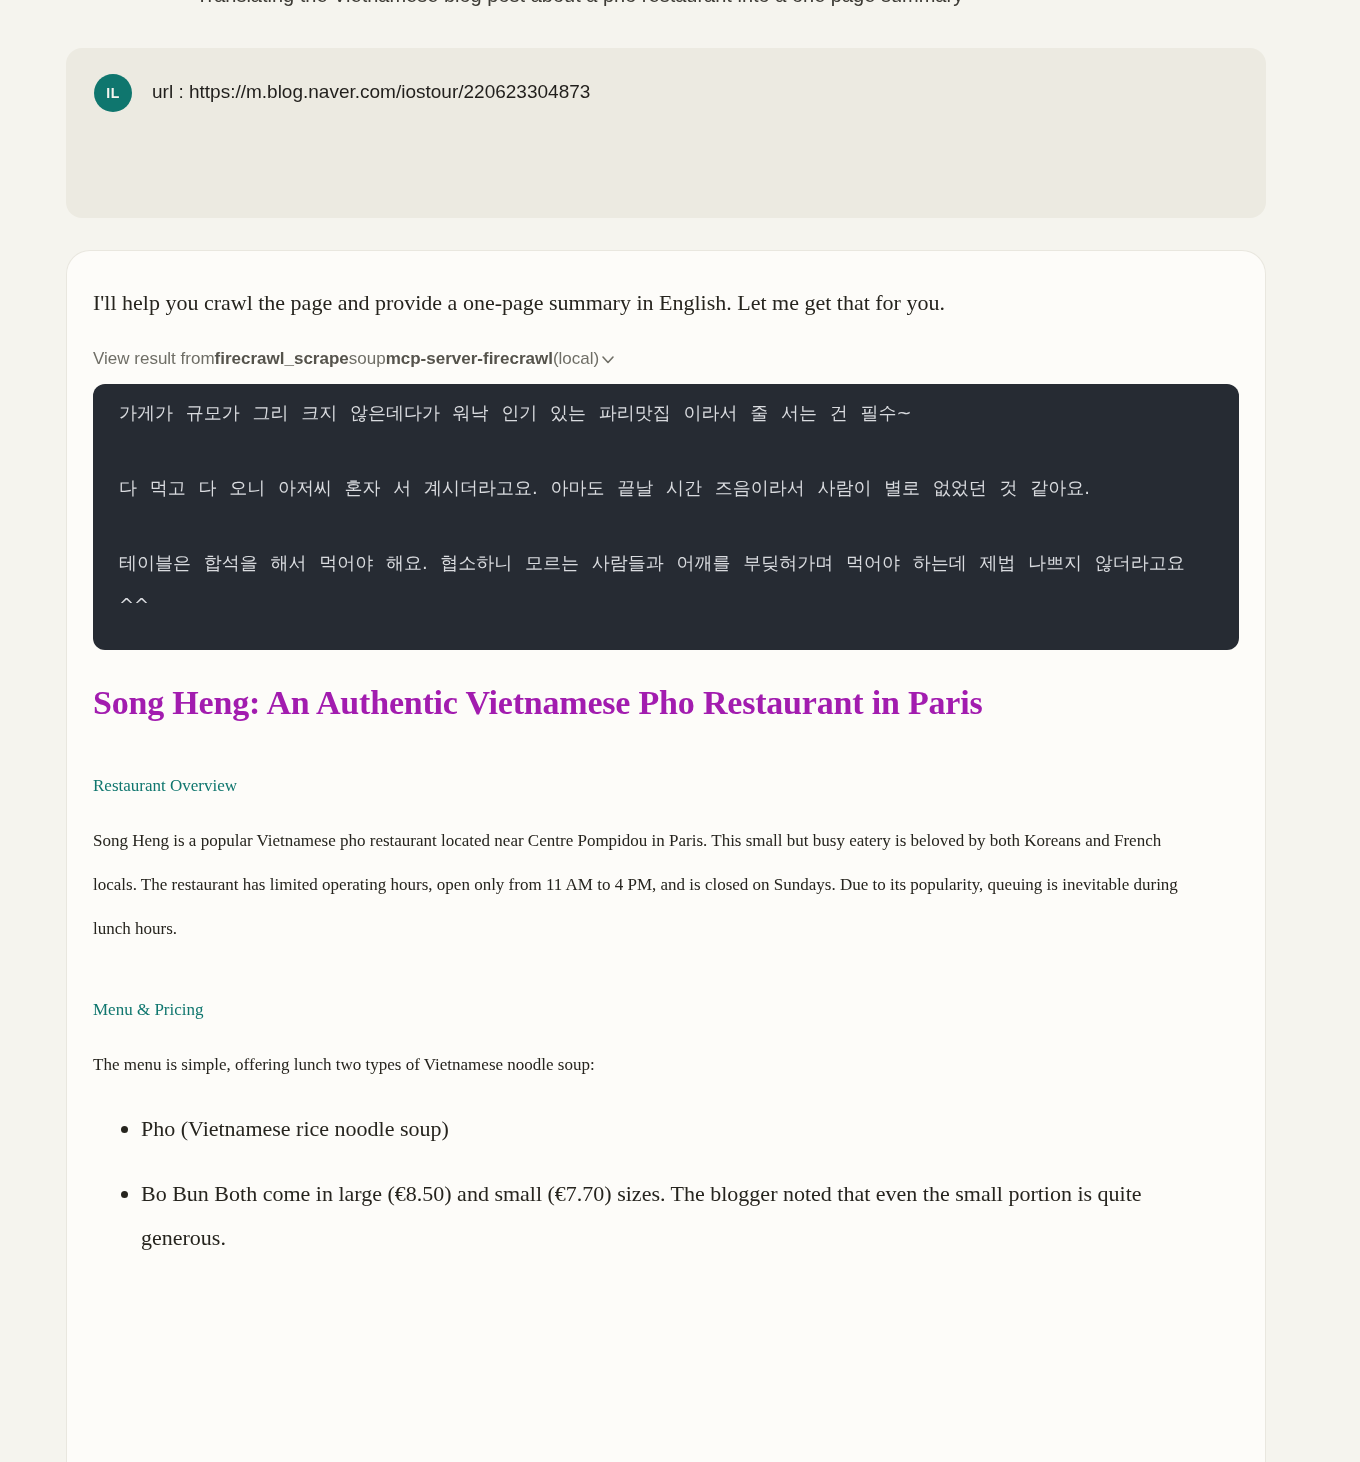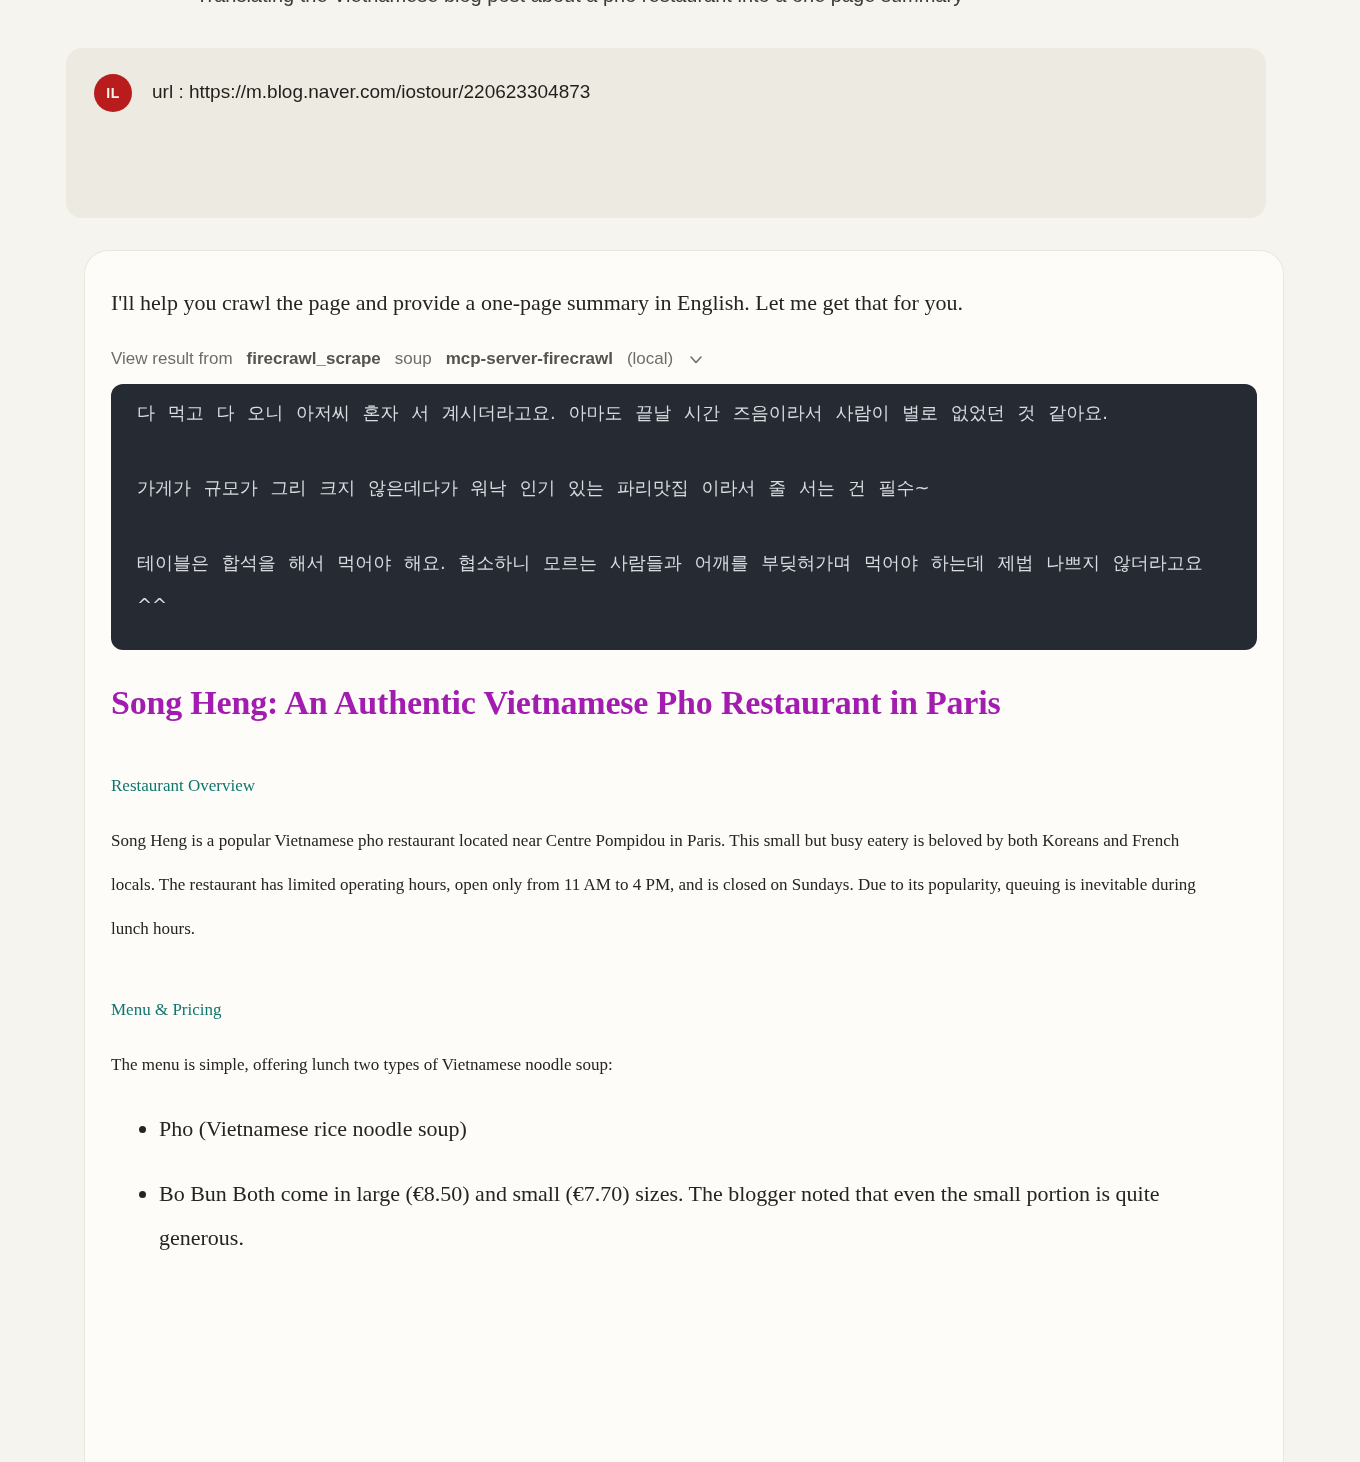--- a/index.html
+++ b/index.html
@@ -22,44 +22,44 @@
   }
   
   .user-bubble {
     position: absolute; top: 48px; left: 66px; width: 1200px; height: 170px;
     background: #ECEAE1; border-radius: 16px;
     padding: 24px 28px; display: flex; gap: 20px;
   }
   .avatar {
     flex: 0 0 auto;
     width: 38px; height: 38px; border-radius: 50%;
-    background: #b91c1c; color: #F6F5F0;
+    background: #0f766e; color: #F6F5F0;
     font-size: 14px; font-weight: 700; letter-spacing: .5px;
     display: flex; align-items: center; justify-content: center;
     margin-top: 2px;
   }
   .user-text { font-size: 19px; line-height: 40px; max-width: 1060px; }
   .user-text .msg { margin: 0 0 13px 0; }
   .user-text .url { margin: 0; }
   
   .card {
-    position: absolute; top: 250px; left: 84px; width: 1200px; height: 1212px;
+    position: absolute; top: 250px; left: 66px; width: 1200px; height: 1212px;
     background: #FDFCF9;
     border: 1px solid #E9E7DF; border-bottom: none;
     border-radius: 24px 24px 0 0;
     padding: 30px 26px 0 26px;
     font-family: "Liberation Serif", serif;
     color: #26241E;
   }
   .intro { font-size: 22px; line-height: 44px; max-width: 1070px; margin: 0; }
   .tool-line {
     font-family: "Liberation Sans", sans-serif;
     font-size: 17px; line-height: 24px; color: #6F6E66;
     margin-top: 20px; cursor: pointer;
-    display: flex; align-items: center; gap: 14px;
+    display: flex; align-items: center; gap: 0;
   }
   .tool-line b { color: #55534C; font-weight: 700; }
   .chev { display: inline-block; margin-left: 2px; margin-top: 3px; }
   
   .code-block {
     margin-top: 12px; background: #262B33; border-radius: 12px;
     padding: 8px 26px 24px 26px;
     font-family: "DejaVu Sans", sans-serif;
     font-size: 18px; line-height: 42px; color: #D9DBDF;
     word-spacing: 7px;
@@ -110,22 +110,22 @@
     <b>mcp-server-firecrawl</b>
     <span>(local)</span>
     <span class="chev">
       <svg width="14" height="10" viewBox="0 0 14 10">
         <path d="M2 2 L7 7.5 L12 2" fill="none" stroke="#6F6E66" stroke-width="1.6" stroke-linecap="round" stroke-linejoin="round"></path>
       </svg>
     </span>
   </div>
 
   <div class="code-block">
+    <p>가게가 규모가 그리 크지 않은데다가 워낙 인기 있는 파리맛집 이라서 줄 서는 건 필수~</p>
     <p>다 먹고 다 오니 아저씨 혼자 서 계시더라고요. 아마도 끝날 시간 즈음이라서 사람이 별로 없었던 것 같아요.</p>
-    <p>가게가 규모가 그리 크지 않은데다가 워낙 인기 있는 파리맛집 이라서 줄 서는 건 필수~</p>
     <p>테이블은 합석을 해서 먹어야 해요. 협소하니 모르는 사람들과 어깨를 부딪혀가며 먹어야 하는데 제법 나쁘지 않더라고요 ^^</p>
   </div>
 
 
   <h1 class="title">Song Heng: An Authentic Vietnamese Pho Restaurant in Paris</h1>
 
   <h2 class="section-h">Restaurant Overview</h2>
   <p class="body-para">Song Heng is a popular Vietnamese pho restaurant located near Centre Pompidou in Paris. This small but busy eatery is beloved by both Koreans and French locals. The restaurant has limited operating hours, open only from 11 AM to 4 PM, and is closed on Sundays. Due to its popularity, queuing is inevitable during lunch hours.</p>
 
   <h2 class="section-h">Menu &amp; Pricing</h2>

